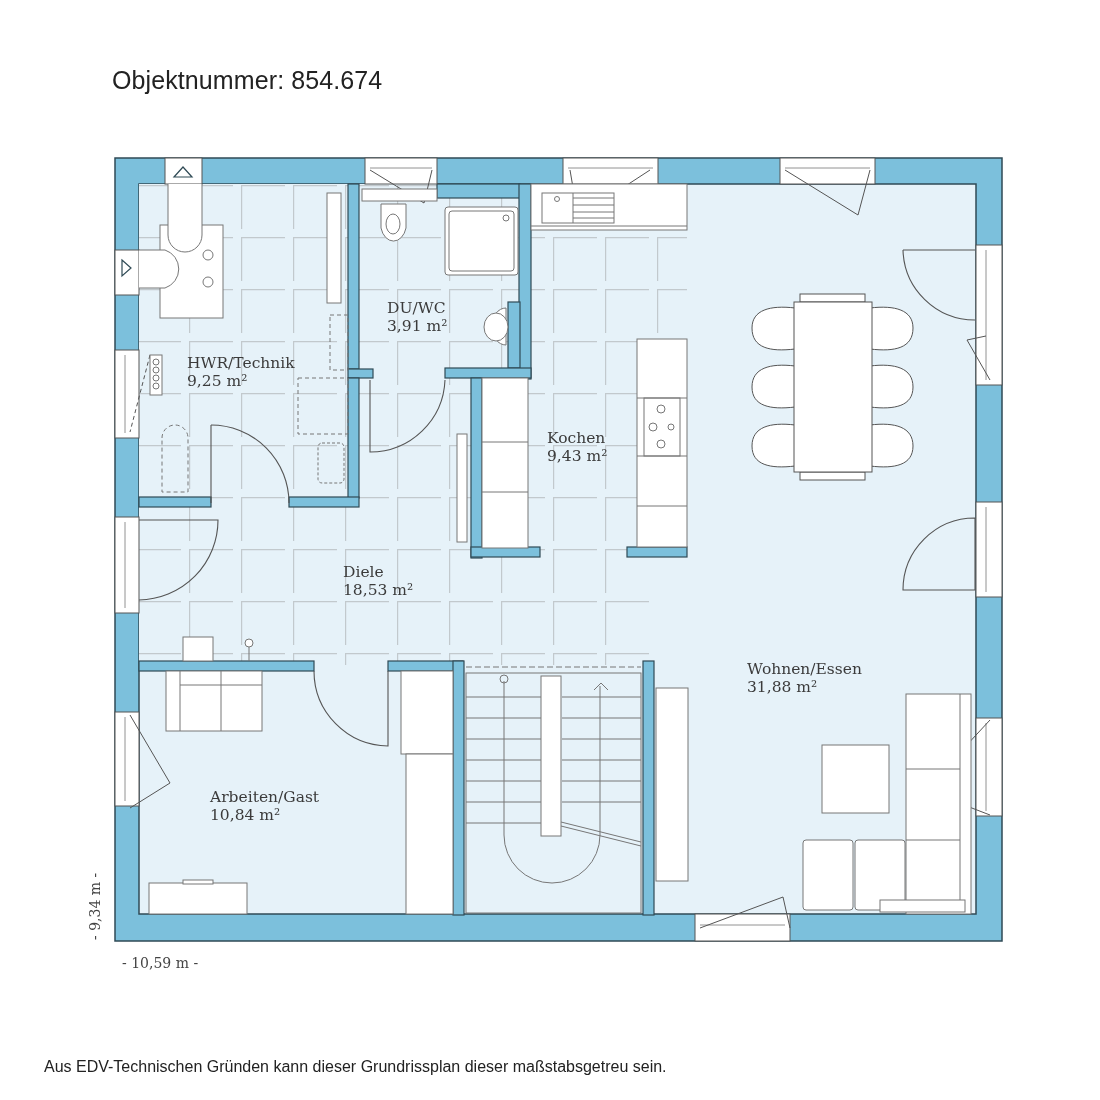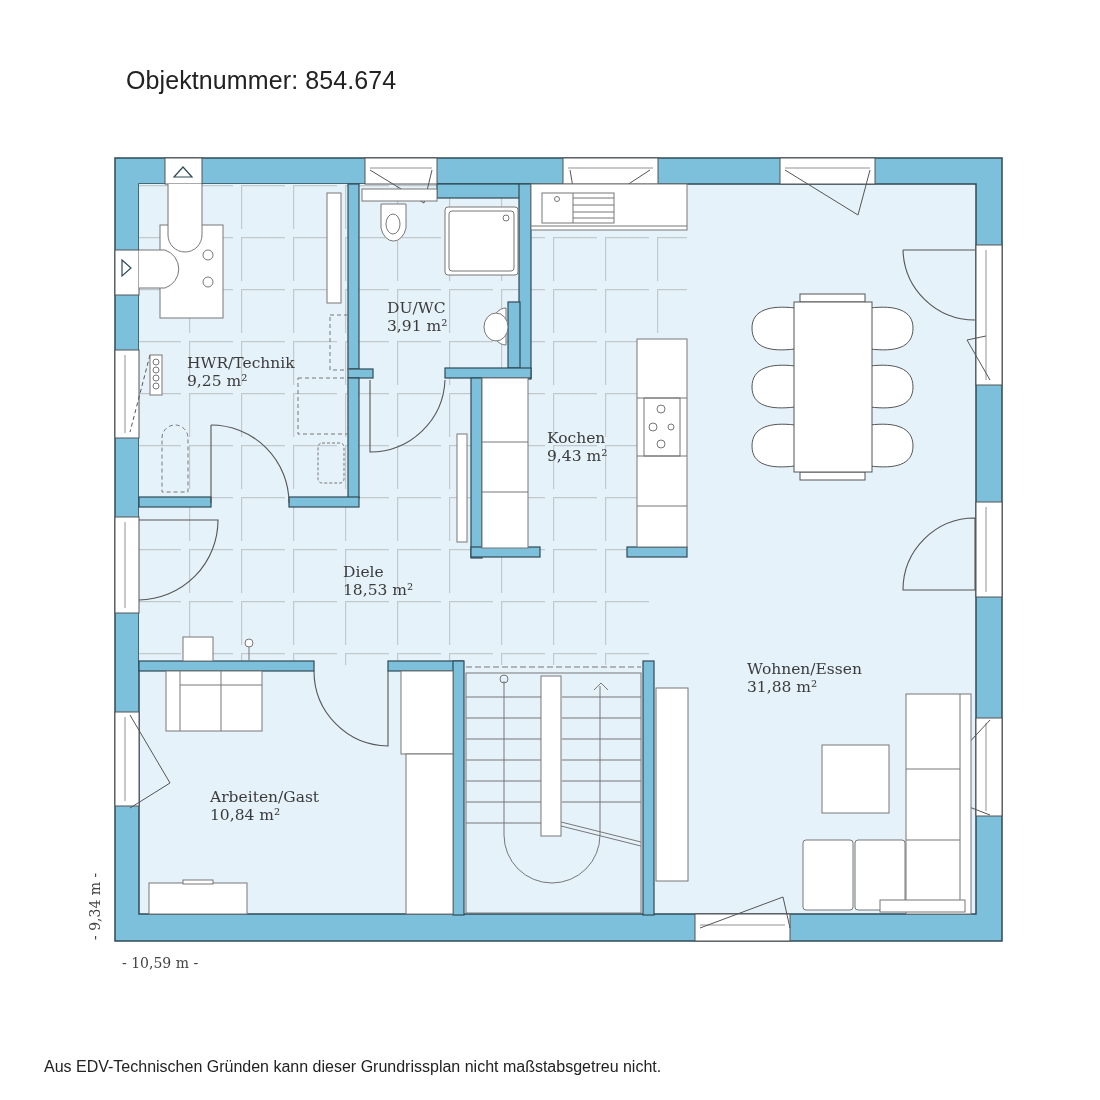--- a/index.html
+++ b/index.html
@@ -1,17 +1,17 @@
 <!DOCTYPE html>
 <html><head>
 <meta charset="utf-8">
 <style>
   html, body { margin: 0; padding: 0; background: #ffffff; }
   body { width: 1100px; height: 1100px; position: relative; overflow: hidden; font-family: "Liberation Sans", sans-serif; }
-  .title { position: absolute; left: 126px; top: 66px; font-size: 25px; color: #222; font-family: "Liberation Sans", sans-serif; letter-spacing: 0.1px; }
+  .title { position: absolute; left: 112px; top: 66px; font-size: 25px; color: #222; font-family: "Liberation Sans", sans-serif; letter-spacing: 0.1px; }
   .disclaimer { position: absolute; left: 44px; top: 1058px; font-size: 16px; color: #222; font-family: "Liberation Sans", sans-serif; }
   svg.plan { position: absolute; left: 0; top: 0; }
   .room-label { font-family: "DejaVu Serif", serif; font-size: 15.5px; fill: #3b3b3b; }
   .dim-label { font-family: "DejaVu Serif", serif; font-size: 14px; fill: #444; }
 </style>
 </head>
 <body>
 
 <div class="title">Objektnummer: 854.674</div>
 
@@ -222,13 +222,13 @@
     <text class="room-label" x="747" y="674">Wohnen/Essen</text>
     <text class="room-label" x="747" y="692">31,88 m²</text>
     <text class="room-label" x="210" y="802">Arbeiten/Gast</text>
     <text class="room-label" x="210" y="820">10,84 m²</text>
   </g>
 
   <text class="dim-label" x="122" y="968">- 10,59 m -</text>
   <text class="dim-label" x="0" y="0" transform="translate(100,940) rotate(-90)">- 9,34 m -</text>
 </svg>
 
-<div class="disclaimer">Aus EDV-Technischen Gründen kann dieser Grundrissplan nicht maßstabsgetreu nicht.</div>
+<div class="disclaimer">Aus EDV-Technischen Gründen kann dieser Grundrissplan dieser maßstabsgetreu sein.</div>
 
 </body></html>

